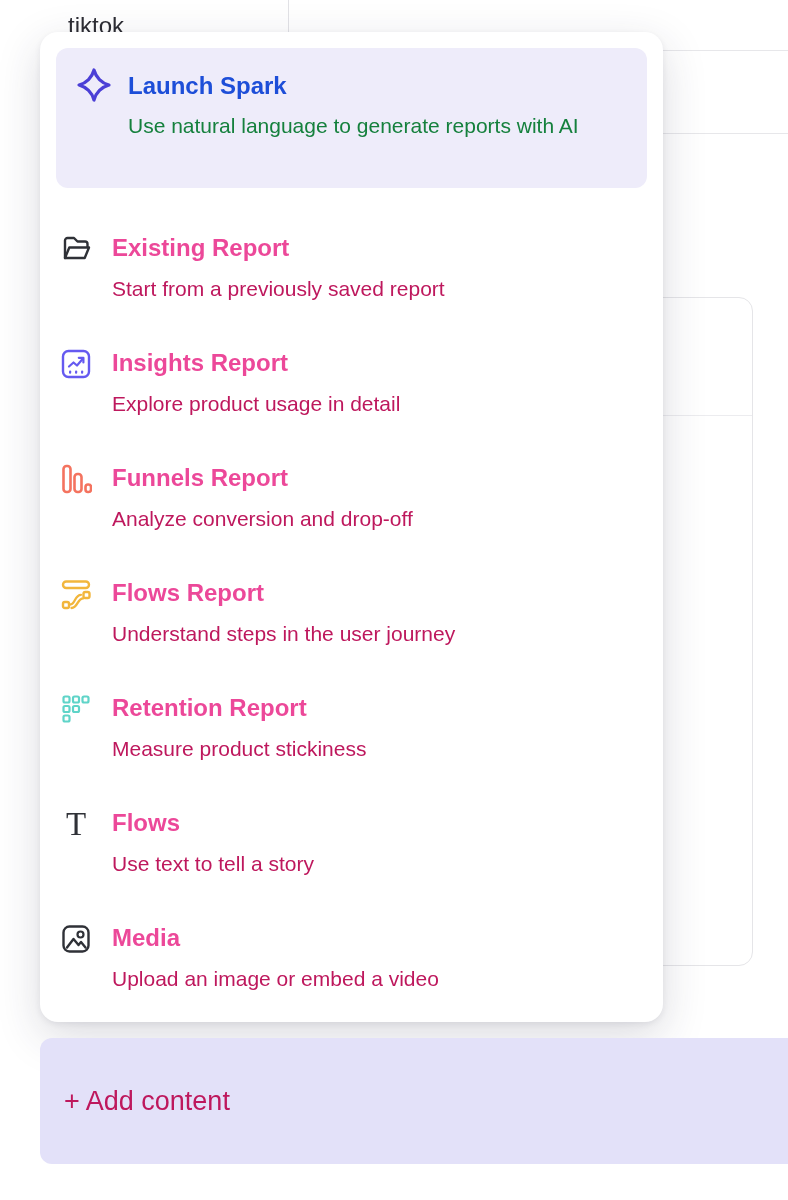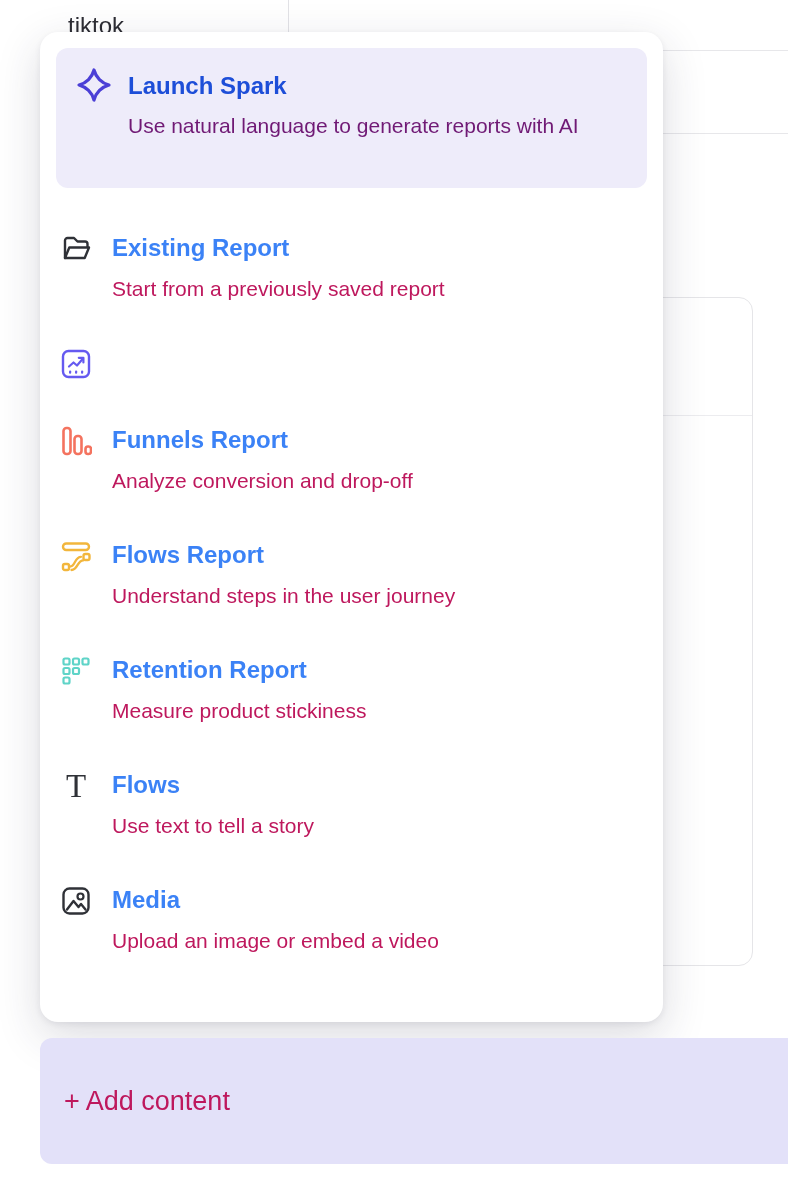--- a/index.html
+++ b/index.html
@@ -16,27 +16,27 @@
     background:#fff; border:1px solid #e5e5e8; border-radius:14px; }
   .bg-card-divider { position:absolute; left:0; top:117px; width:100%; height:1px; background:#ececef; }
 
   
   .menu { position:absolute; left:40px; top:32px; width:623px; height:990px;
     background:#ffffff; border-radius:18px; padding:16px;
     box-shadow:0 2px 6px rgba(20,20,40,.07), 0 14px 44px rgba(40,40,70,.17); }
   .spark-item { background:#eeecfa; border-radius:12px; padding:19px 20px; min-height:140px;
     display:flex; gap:16px; align-items:flex-start; cursor:pointer; }
   .spark-item .title { color:#1d4ed8; font-size:24px; font-weight:600; line-height:30px; margin-top:4px; }
-  .spark-item .desc { color:#701a75; font-size:21px; line-height:32px; margin-top:9px; max-width:490px; }
+  .spark-item .desc { color:#15803d; font-size:21px; line-height:32px; margin-top:9px; max-width:490px; }
   .icon36 { width:36px; height:36px; flex:0 0 36px; }
   .icon32 { width:32px; height:32px; flex:0 0 32px; display:flex; align-items:center; justify-content:center; }
 
   .item { display:flex; gap:20px; align-items:flex-start; margin-top:45px; padding-left:4px; cursor:pointer; }
   .item:first-of-type { margin-top:31px; }
-  .item .title { color:#3b82f6; font-size:24px; font-weight:600; line-height:30px; }
+  .item .title { color:#ec4899; font-size:24px; font-weight:600; line-height:30px; }
   .item .desc { color:#be185d; font-size:21px; line-height:28px; margin-top:12px; }
   .t-glyph { font-family:"Liberation Serif", serif; font-size:33px; line-height:32px; color:#2f3137; display:block; text-align:center; }
 
   
   .add-bar { position:absolute; left:40px; top:1038px; width:760px; height:126px;
     background:#e3e1f9; border-radius:12px; display:flex; align-items:center; cursor:pointer; }
   .add-bar .lbl { color:#be185d; font-size:27px; margin-left:24px; }
 </style>
 </head>
 <body>
@@ -80,20 +80,24 @@
       <span class="icon32">
         <svg width="32" height="32" viewBox="0 0 32 32" fill="none">
           <rect x="3" y="3" width="26" height="26" rx="5.5" stroke="#655af0" stroke-width="2.4"></rect>
           <polyline points="9,18.5 13.5,14.5 17,17.5 23,10.5" stroke="#655af0" stroke-width="2.2" stroke-linecap="round" stroke-linejoin="round" fill="none"></polyline>
           <path d="M18.8 9.8 h4.6 v4.6" stroke="#655af0" stroke-width="2.2" stroke-linecap="round" stroke-linejoin="round" fill="none"></path>
           <rect x="9" y="22.5" width="2.2" height="3.2" rx="1" fill="#655af0"></rect>
           <rect x="15" y="22.5" width="2.2" height="3.2" rx="1" fill="#655af0"></rect>
           <rect x="21" y="22.5" width="2.2" height="3.2" rx="1" fill="#655af0"></rect>
         </svg>
       </span>
+      <div>
+        <div class="title">Insights Report</div>
+        <div class="desc">Explore product usage in detail</div>
+      </div>
     </div>
 
     <div class="item">
       <span class="icon32">
         <svg width="32" height="32" viewBox="0 0 32 32" fill="none">
           <rect x="3.5" y="3" width="7" height="26" rx="3" stroke="#f4735f" stroke-width="2.6"></rect>
           <rect x="14.5" y="11" width="7" height="18" rx="3" stroke="#f4735f" stroke-width="2.6"></rect>
           <rect x="25.5" y="21.5" width="5.5" height="7.5" rx="2.5" stroke="#f4735f" stroke-width="2.6"></rect>
         </svg>
       </span>

